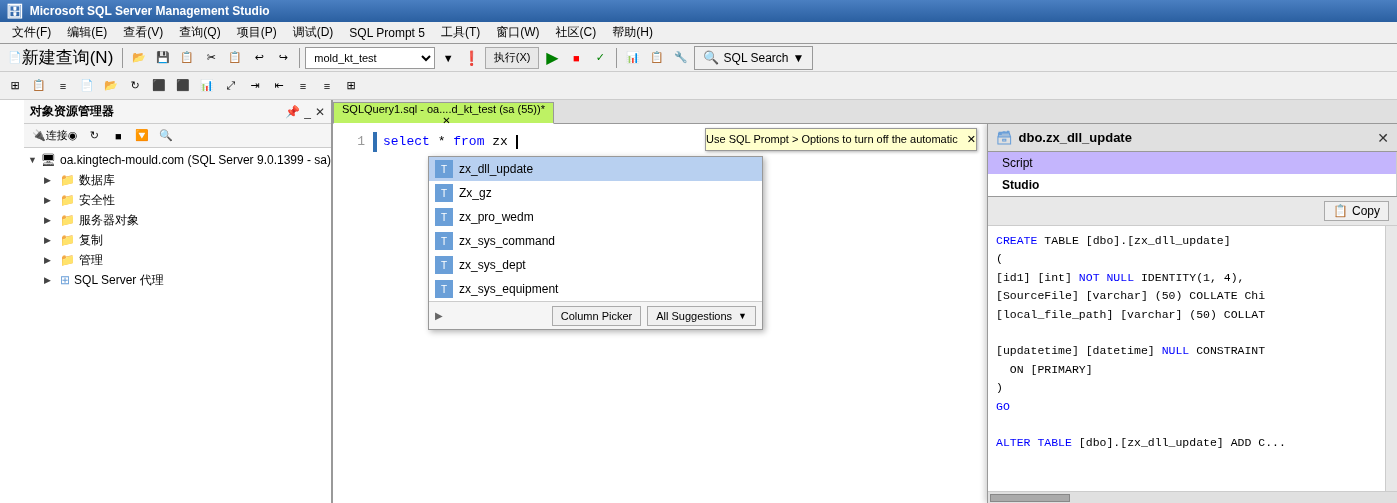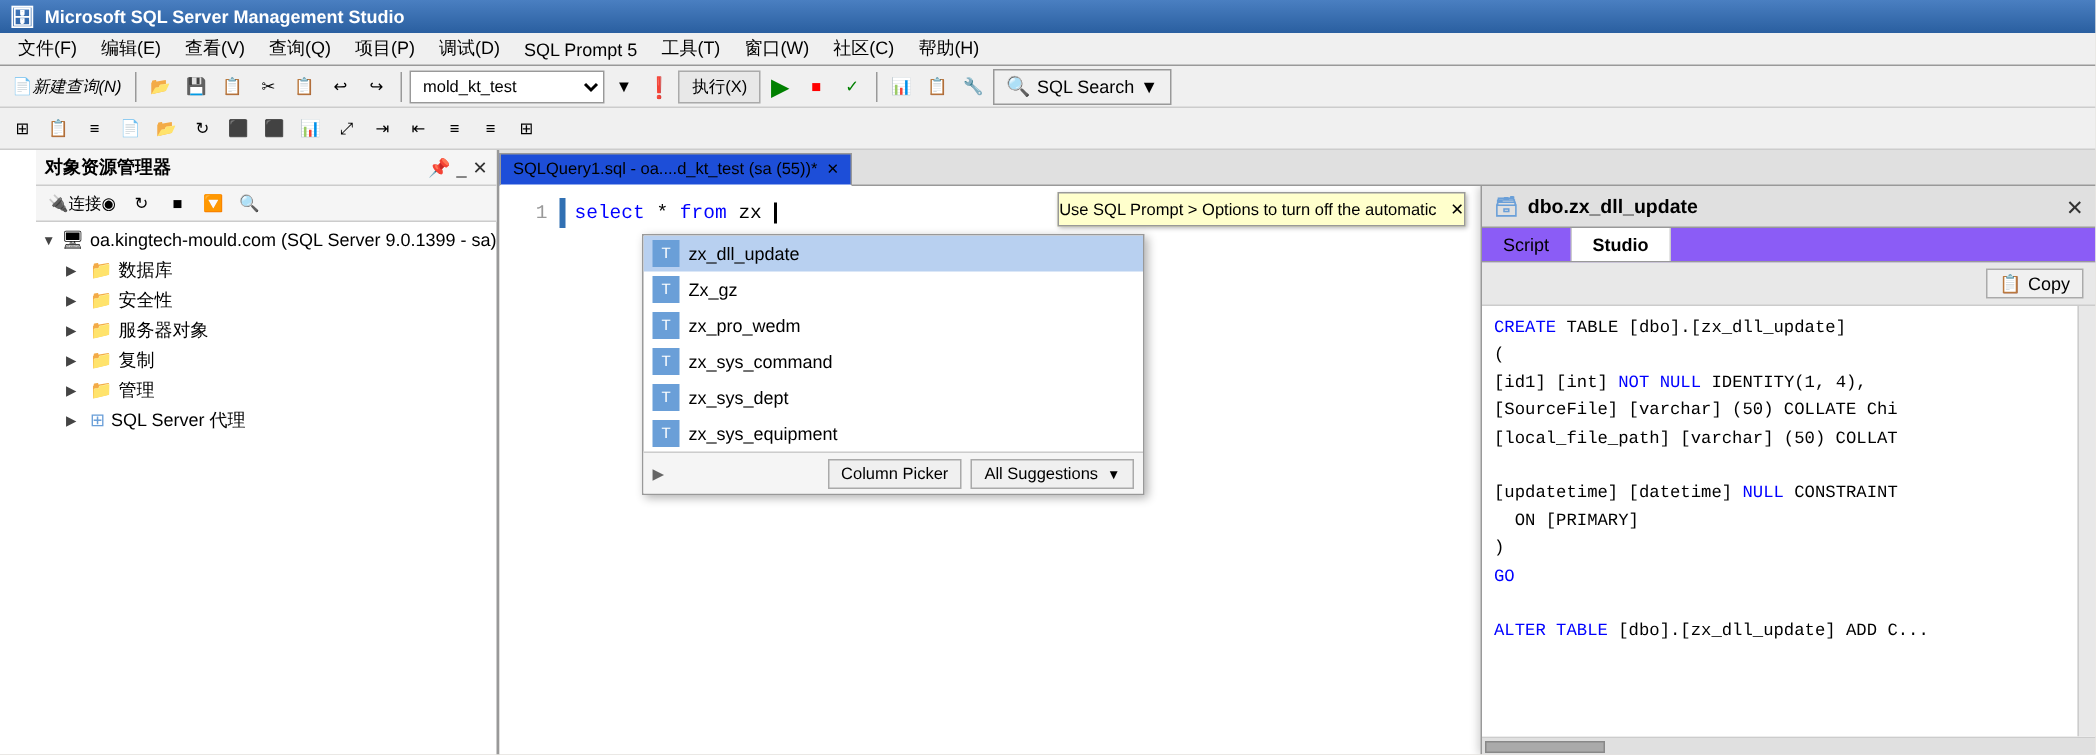--- a/index.html
+++ b/index.html
@@ -157,24 +157,25 @@
       border-bottom: none;
       height: 22px;
       display: flex;
       align-items: center;
       padding: 0 8px;
       font-size: 11px;
       cursor: pointer;
       white-space: nowrap;
     }
     .tab.active {
-      background: #1d4ed8;
+      background: #bef264;
       border-bottom: 1px solid white;
       margin-bottom: -1px;
       z-index: 1;
+      flex-direction: column;
     }
     .tab .close-tab { margin-left: 6px; font-size: 10px; cursor: pointer; }
 
     
     #editor-area {
       flex: 1;
       background: white;
       position: relative;
       overflow: hidden;
     }
@@ -308,21 +309,22 @@
     .od-close-btn {
       cursor: pointer;
       font-size: 14px;
       color: #333;
       background: none;
       border: none;
     }
     #od-tabs {
       display: flex;
       border-bottom: 1px solid #999;
-      background: #8b5cf6;
+      background: #c4b5fd;
+      flex-direction: column;
     }
     .od-tab {
       padding: 4px 14px;
       cursor: pointer;
       font-size: 12px;
       border-right: 1px solid #ccc;
     }
     .od-tab.active {
       background: white;
       font-weight: bold;
@@ -423,21 +425,21 @@
     <span class="menu-item">SQL Prompt 5</span>
     <span class="menu-item">工具(T)</span>
     <span class="menu-item">窗口(W)</span>
     <span class="menu-item">社区(C)</span>
     <span class="menu-item">帮助(H)</span>
   </div>
 
 <div id="toolbar1">
   <button class="tb-btn">
     <span>📄</span>
-    <span style="font-size:11px;font-style:italic;">新建查询(N)</span>
+    <span style="font-size:17px;">新建查询(N)</span>
   </button>
   <div class="tb-sep"></div>
   <button class="tb-btn">📂</button>
   <button class="tb-btn">💾</button>
   <button class="tb-btn">📋</button>
   <button class="tb-btn">✂</button>
   <button class="tb-btn">📋</button>
   <button class="tb-btn">↩</button>
   <button class="tb-btn">↪</button>
   <div class="tb-sep"></div>

